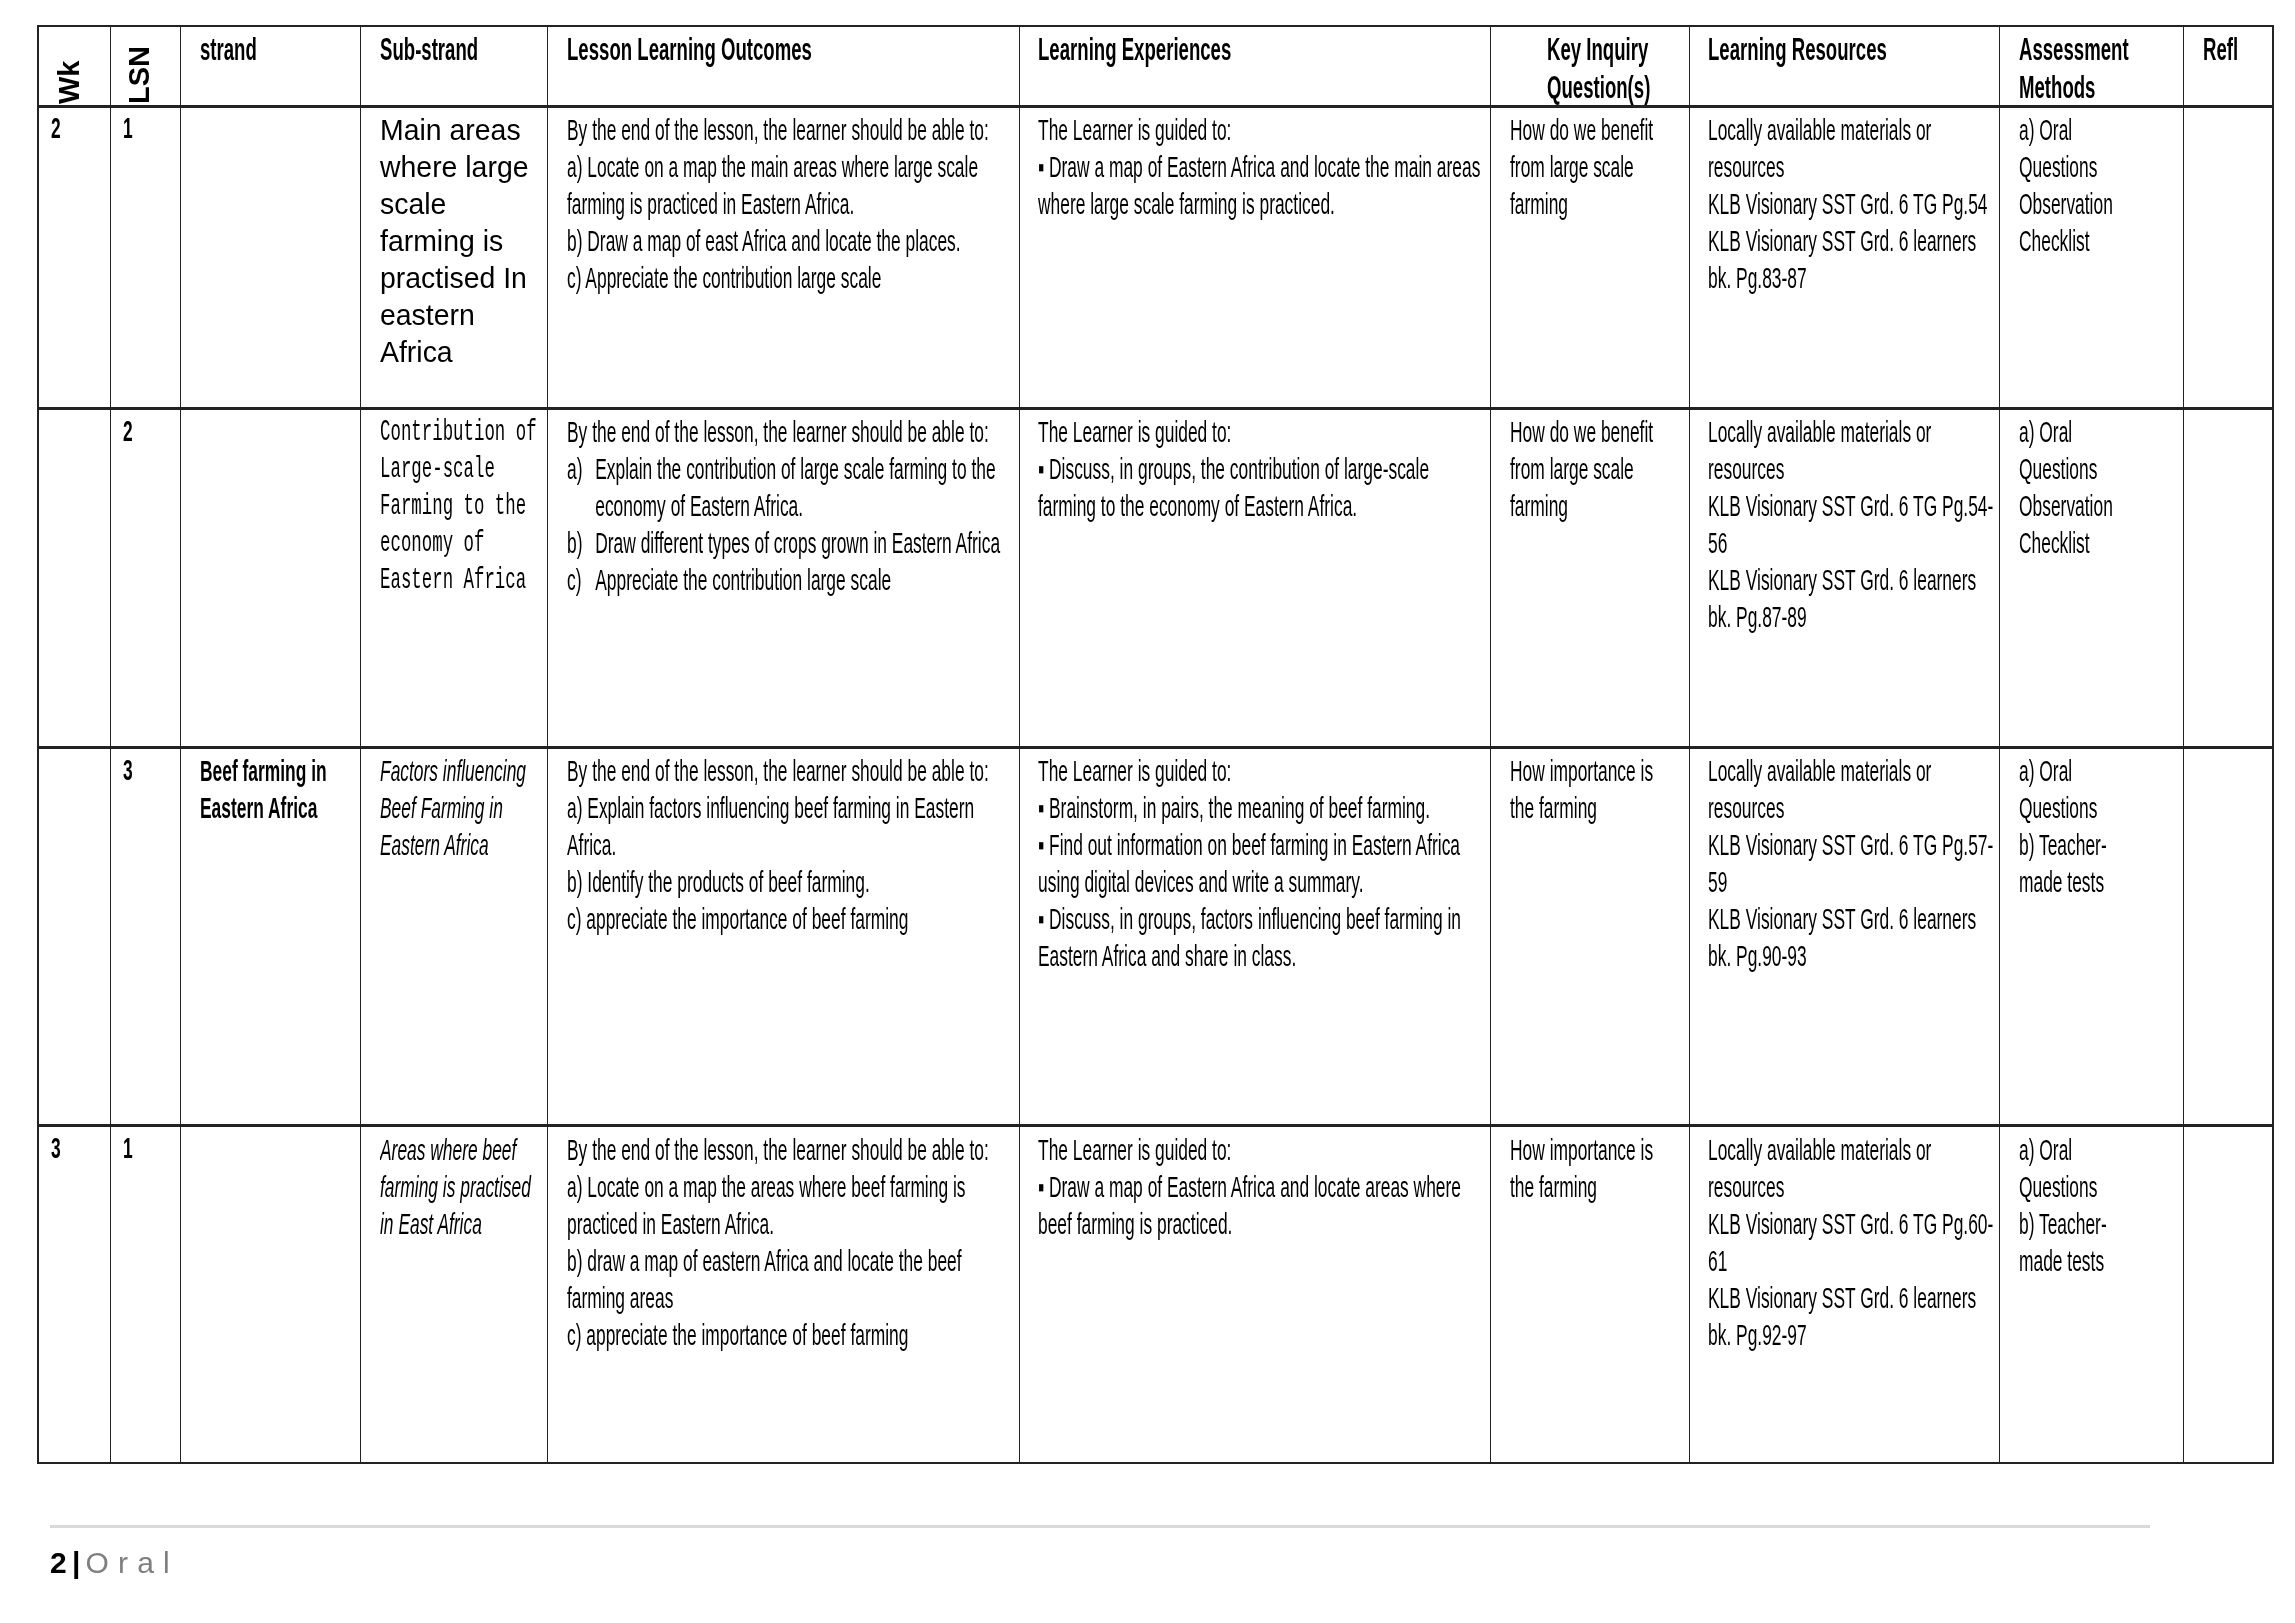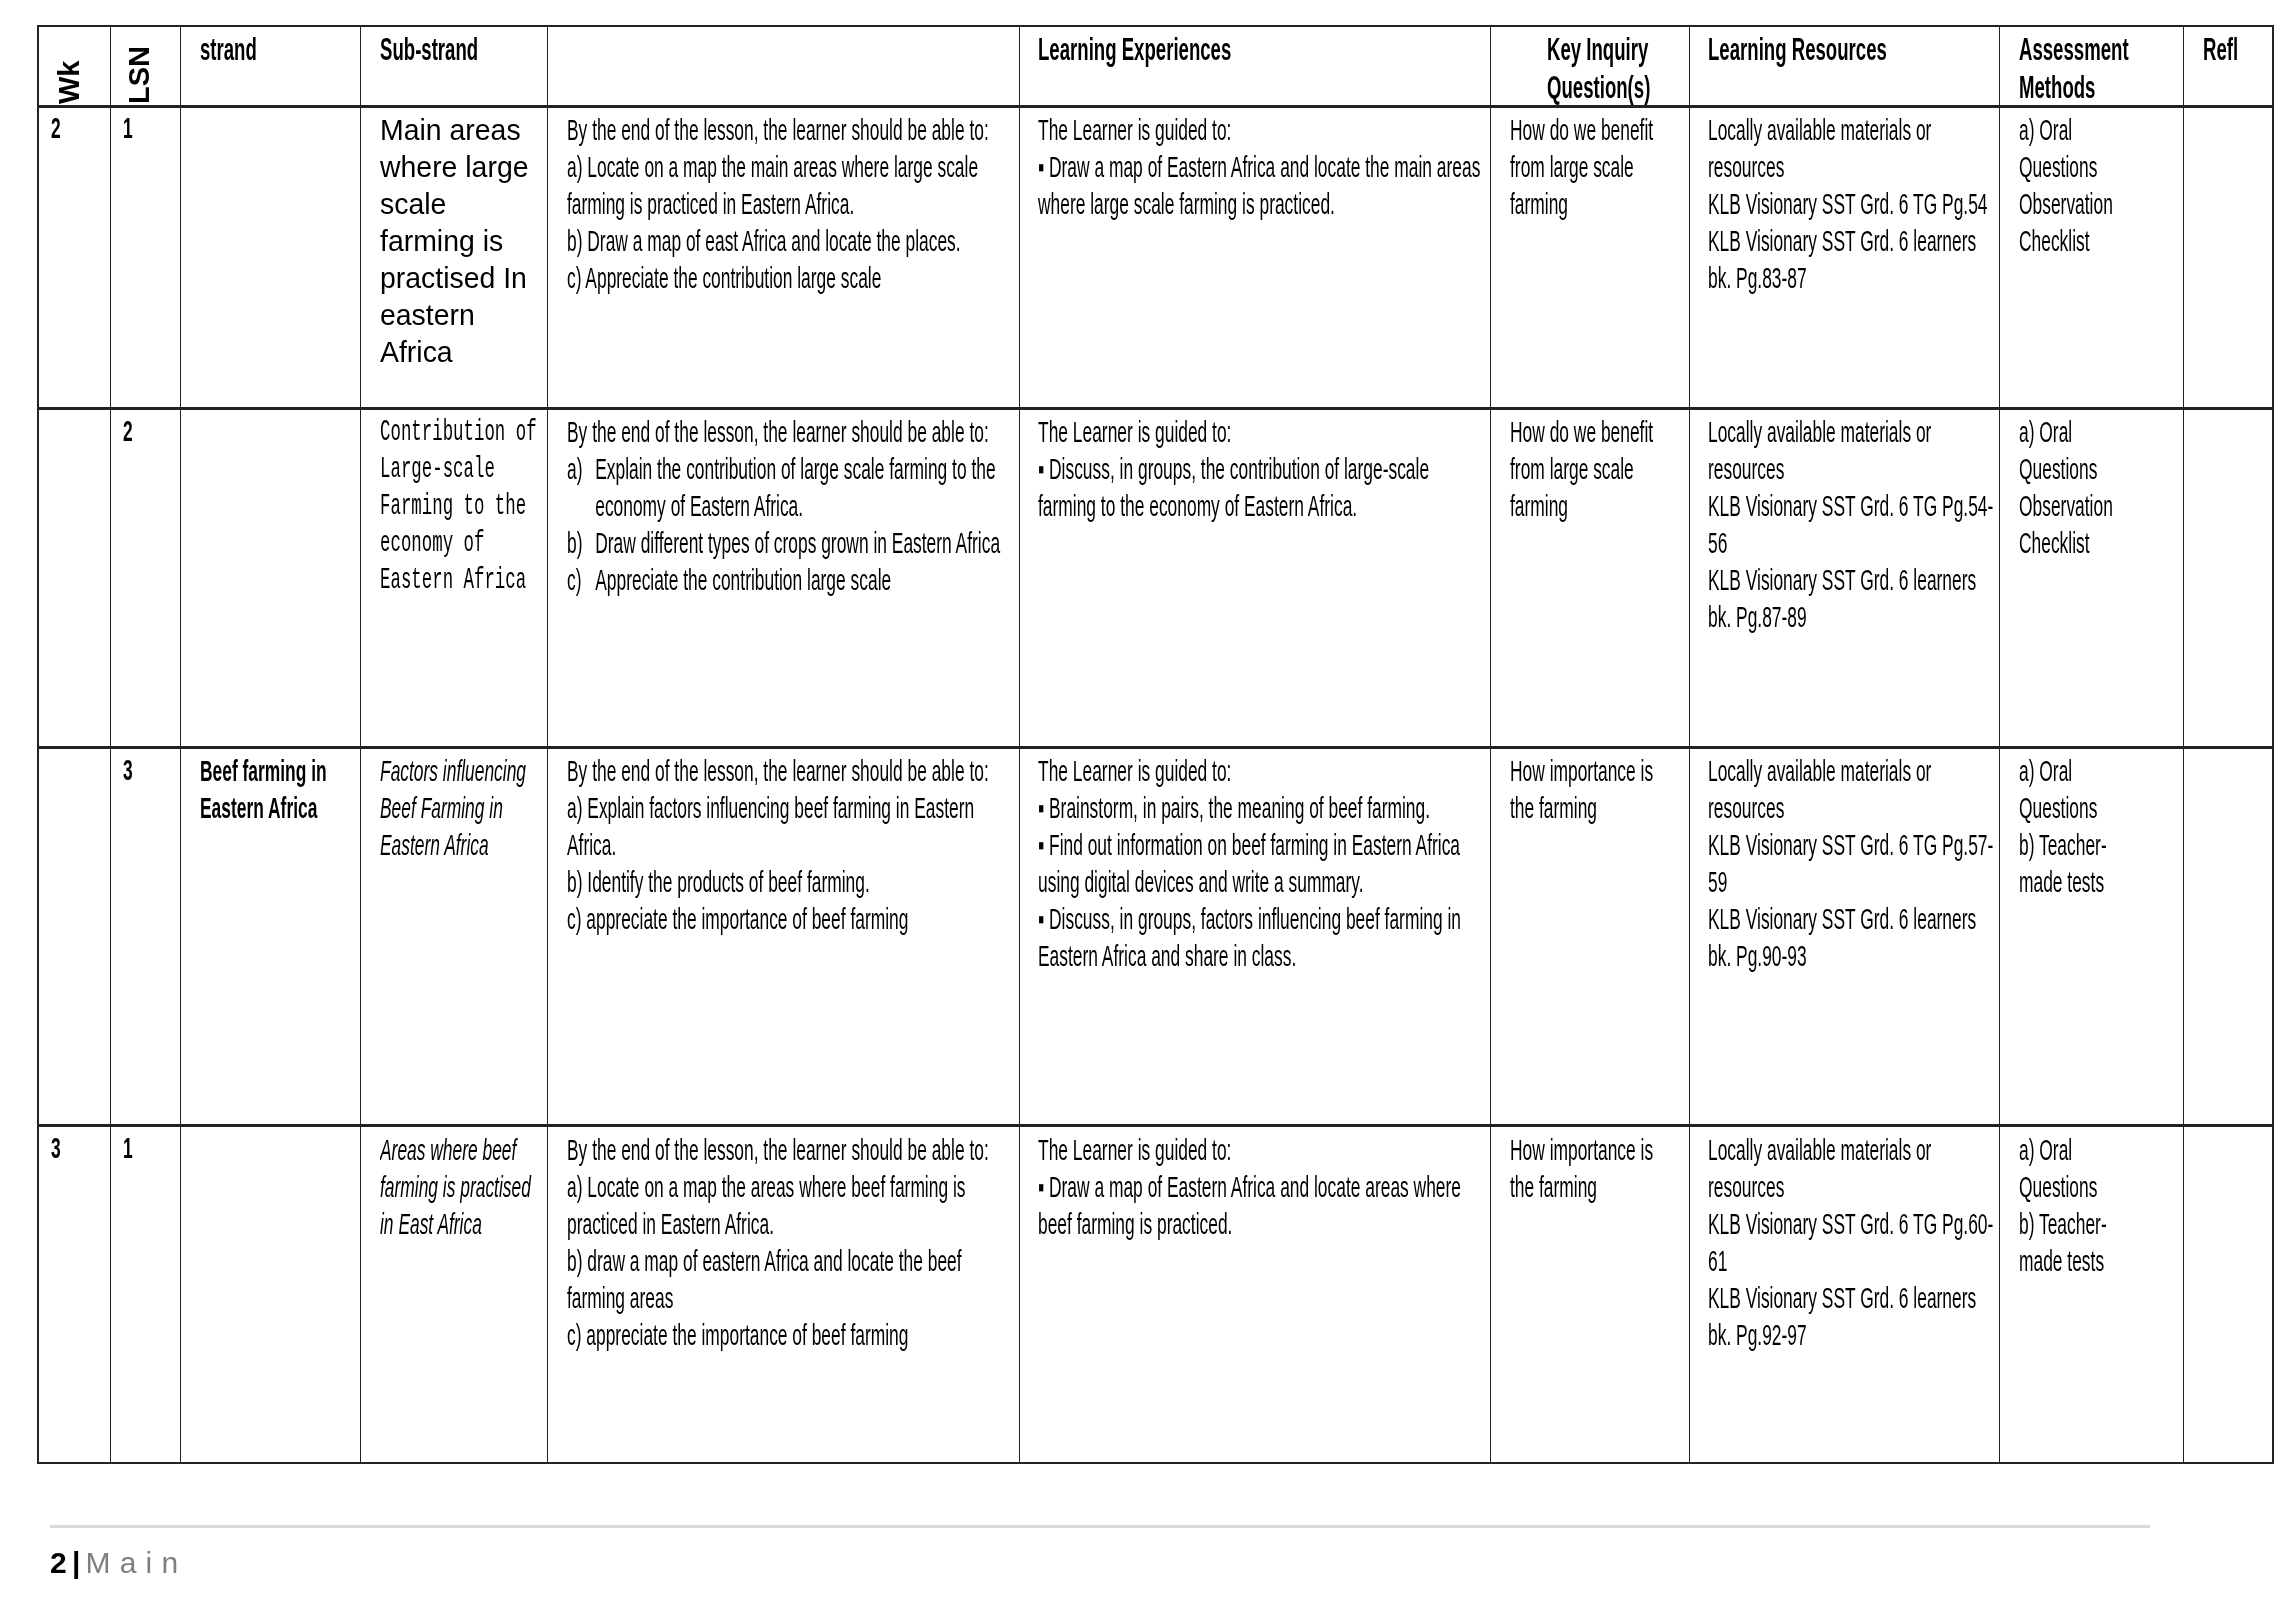--- a/index.html
+++ b/index.html
@@ -42,20 +42,23 @@
   <div class="hline" style="top:1097px"></div>
 
   <div class="rot" style="left:14.4px; top:77px;">Wk</div>
   <div class="rot" style="left:84px; top:77px;">LSN</div>
   <div class="cell" style="left:161px; top:3.9px; width:157px; height:72px;">
     <div class="inner hdr" style="width:262px">strand</div>
   </div>
   <div class="cell" style="left:341px; top:3.9px; width:164px; height:72px;">
     <div class="inner hdr" style="width:272px">Sub-strand</div>
   </div>
+  <div class="cell" style="left:528px; top:3.9px; width:445px; height:72px;">
+    <div class="inner hdr" style="width:739px">Lesson Learning Outcomes</div>
+  </div>
   <div class="cell" style="left:999px; top:3.9px; width:445px; height:72px;">
     <div class="inner hdr" style="width:739px">Learning Experiences</div>
   </div>
   <div class="cell" style="left:1508px; top:3.9px; width:173px; height:75px;">
     <div class="inner hdr" style="width:196px">Key Inquiry Question(s)</div>
   </div>
   <div class="cell" style="left:1669px; top:3.9px; width:288px; height:72px;">
     <div class="inner hdr" style="width:478px">Learning Resources</div>
   </div>
   <div class="cell" style="left:1980px; top:3.9px; width:162px; height:75px;">
@@ -255,15 +258,15 @@
       </div>
     </div>
     <div class="cell" style="left:2164px; top:1105px; width:69px;">
         <div class="inner"></div>
       </div>
   </div>
 </div>
 
 <div class="footer-line"></div>
 <div class="footer">
-  <span class="num">2</span><span class="bar">|</span><span class="pg">Main</span>
+  <span class="num">2</span><span class="bar">|</span><span class="pg">Oral</span>
 </div>
 
 
 </body></html>

